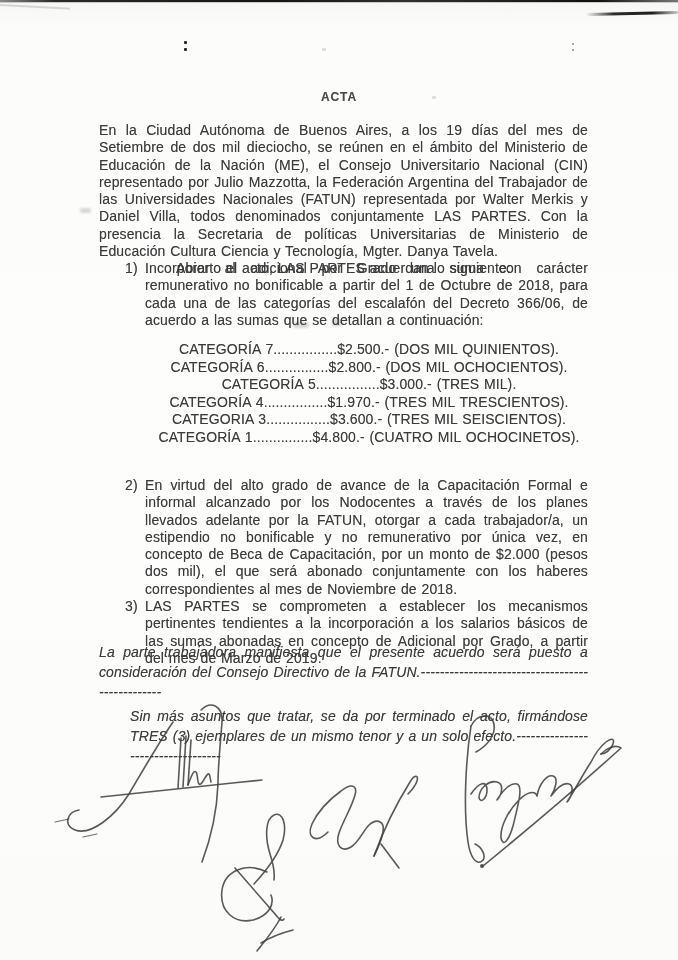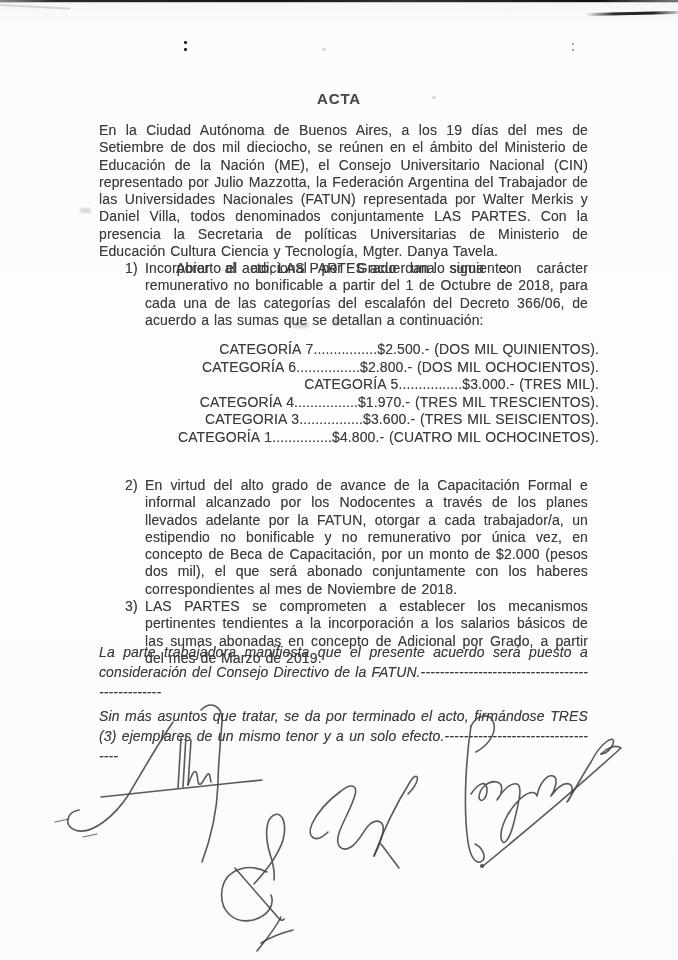--- a/index.html
+++ b/index.html
@@ -26,30 +26,30 @@
   .speck.dark{width:3px;height:3px;background:#262626;}
   .speck.mid{width:2px;height:2px;background:#8d8d8d;}
   .speck.light{width:4px;height:3px;background:#dcdcda;filter:blur(.5px);}
   .smudge{position:absolute;background:#d7d7d4;filter:blur(1.2px);border-radius:2px;}
 
   
   .doc-blk{position:absolute;left:99px;width:489px;
     font-size:14px;line-height:17.3px;letter-spacing:.12px;word-spacing:.8px;
     text-align:justify;color:#3b3b3b;text-shadow:0 0 .5px rgba(70,70,70,.5);}
   .title{position:absolute;top:90px;left:0;width:100%;text-align:center;
-    font-size:15px;font-weight:700;letter-spacing:.9px;color:#4a4a4a;
+    font-size:12px;font-weight:700;letter-spacing:.9px;color:#4a4a4a;
     text-shadow:0 0 .5px rgba(70,70,70,.45);}
   .opening{text-align:center;}
   .item{display:flex;padding-left:26px;}
   .item .num{flex:none;width:20px;}
   .item .itext{flex:1;text-align:justify;}
-  .cats{left:159px;width:440px;line-height:17.6px;text-align:right;letter-spacing:.1px;}
+  .cats{left:149px;width:440px;line-height:17.6px;text-align:center;letter-spacing:.1px;}
   .cat-row{white-space:nowrap;}
   .closing p{margin:0;line-height:20px;}
-  .closing .c2{margin-top:4px;}
+  .closing .c2{margin-top:4px;margin-left:31px;}
 
   
   .sig{position:absolute;}
   .sig svg{display:block;overflow:visible;}
   .sig path{fill:none;stroke:#424242;stroke-width:1.6;stroke-linecap:round;stroke-linejoin:round;opacity:.88;}
   .sig .thin{stroke-width:1.2;opacity:.75;}
   .sig .dot{fill:#424242;stroke:none;opacity:.9;}
 </style>
 </head>
 <body>

